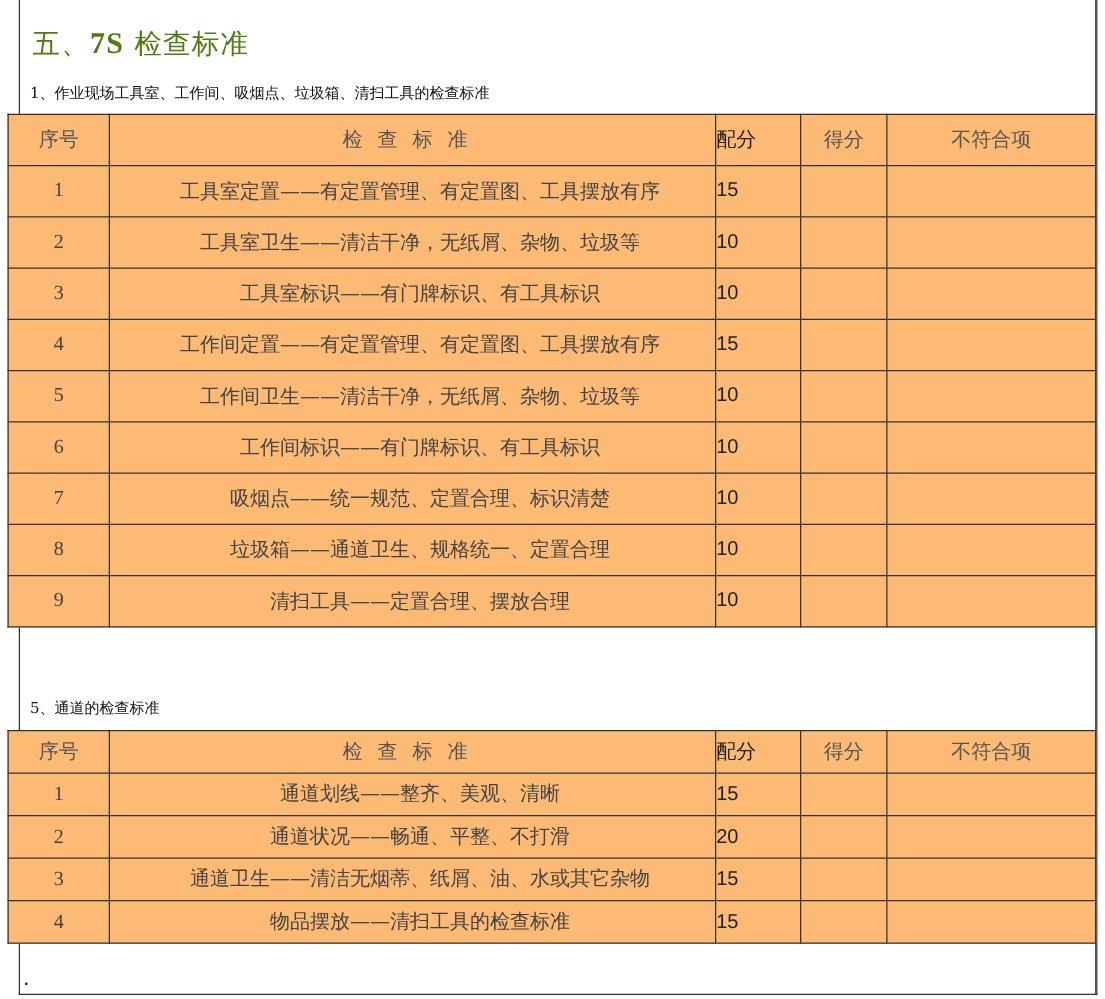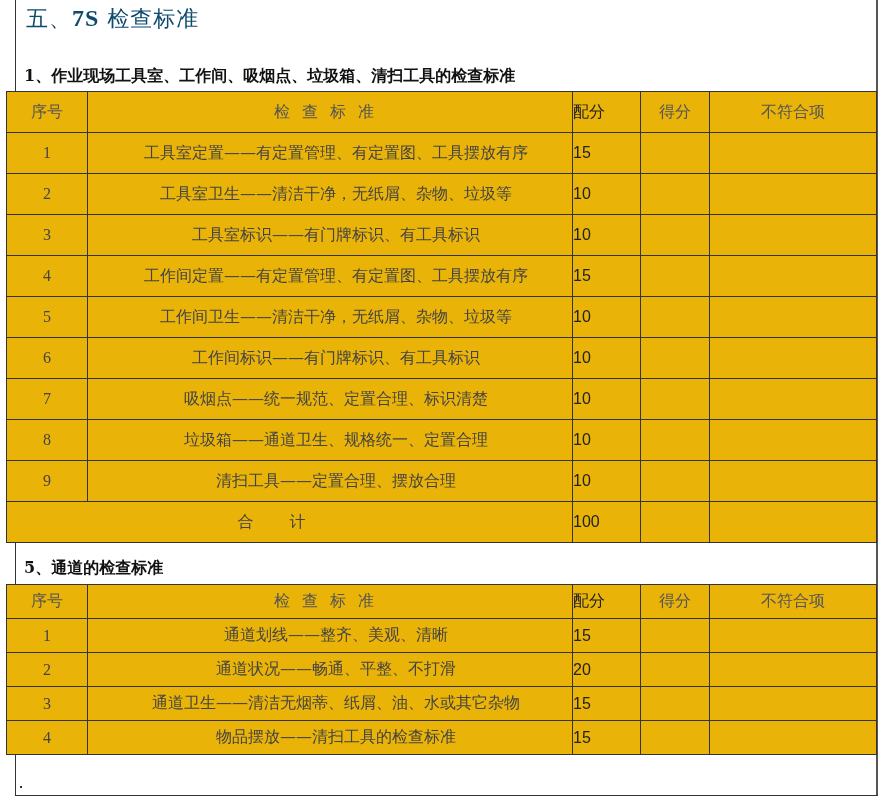--- a/index.html
+++ b/index.html
@@ -5,30 +5,30 @@
   html, body { margin: 0; padding: 0; background: #ffffff; }
   body {
     width: 884px; height: 799px; position: relative; overflow: hidden;
     font-family: "DejaVu Serif", "Liberation Serif", serif;
     color: #333333;
   }
   .frame-left { position: absolute; left: 15px; top: 0; width: 1px; height: 796px; background: #333; }
   .frame-right { position: absolute; left: 876px; top: 0; width: 2px; height: 796px; background: #555; }
   .frame-bottom { position: absolute; left: 15px; top: 795px; width: 863px; height: 1px; background: #333; }
   .page-title {
-    position: absolute; left: 26px; top: 4px;
-    font-size: 22px; color: #0c4a6e; letter-spacing: 1px; white-space: nowrap;
+    position: absolute; left: 26px; top: 20px;
+    font-size: 22px; color: #4d7c0f; letter-spacing: 1px; white-space: nowrap;
   }
   .page-title .bold { font-family: "Liberation Serif", serif; font-weight: bold; font-size: 24px; }
   .section-title {
-    position: absolute; left: 24px; font-size: 16px; font-weight: bold; color: #111; white-space: nowrap;
+    position: absolute; left: 24px; font-size: 12px; font-weight: normal; color: #111; white-space: nowrap;
   }
   table.std {
     position: absolute; left: 6px; width: 871px;
-    border-collapse: collapse; table-layout: fixed; background: #eab308;
+    border-collapse: collapse; table-layout: fixed; background: #fdba74;
   }
   table.std td, table.std th {
     border: 1.5px solid #333; padding: 0; font-weight: normal;
     font-size: 16px; color: #444; vertical-align: middle;
   }
   table.std .c-no { width: 80px; text-align: center; font-family: "Liberation Serif", serif; }
   table.std .c-std { width: 484px; text-align: center; padding-left: 12px; }
   table.std .c-alloc { width: 67px; text-align: left; font-family: Liberation Sans, sans-serif; color: #222; }
   table.std .c-score { width: 68px; font-family: Liberation Serif, serif; }
   table.std .c-nc { text-align: center; }
@@ -121,26 +121,20 @@
       <td class="c-score"></td>
       <td class="c-nc"></td>
     </tr>
     <tr>
       <td class="c-no">9</td>
       <td class="c-std">清扫工具——定置合理、摆放合理</td>
       <td class="c-alloc">10</td>
       <td class="c-score"></td>
       <td class="c-nc"></td>
     </tr>
-    <tr>
-      <td colspan="2" class="total-label">合计</td>
-      <td class="c-alloc">100</td>
-      <td class="c-score"></td>
-      <td class="c-nc"></td>
-    </tr>
   </tbody>
 </table>
 
 <div class="section-title" style="top:558px;">5、通道的检查标准</div>
 
 <table class="std" id="t2">
   <thead>
     <tr>
       <th class="c-no">序号</th>
       <th class="c-std">检查标准</th>

